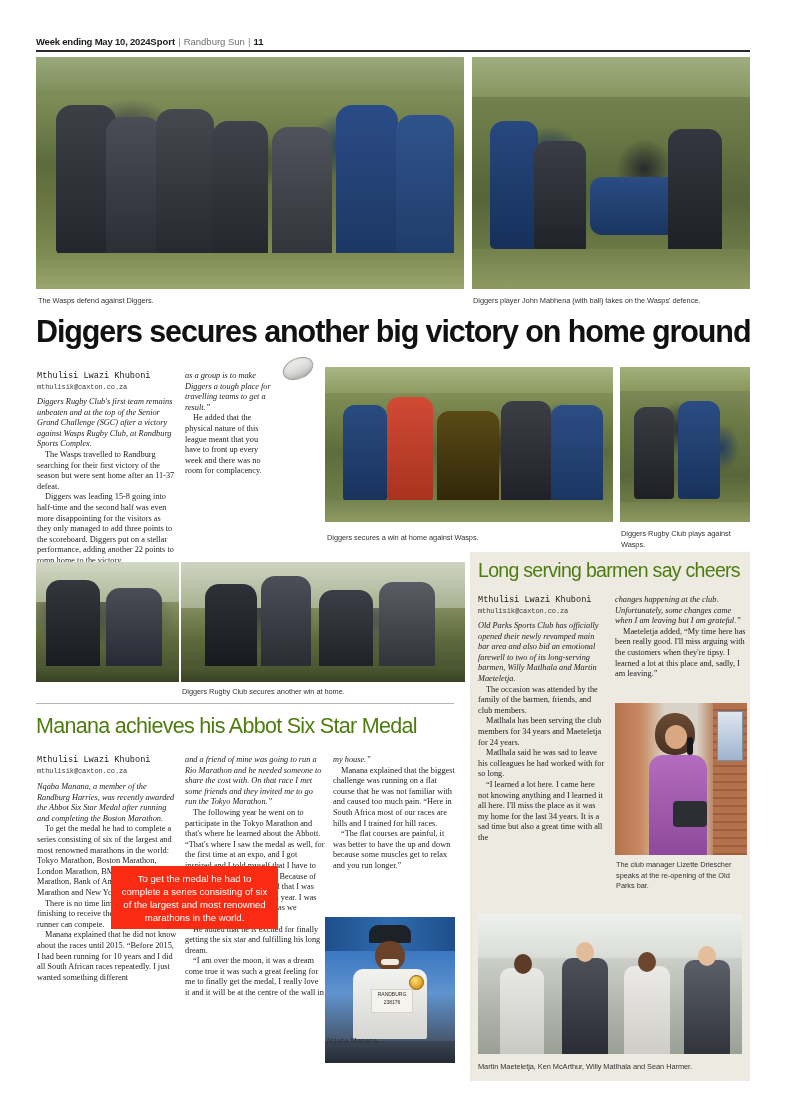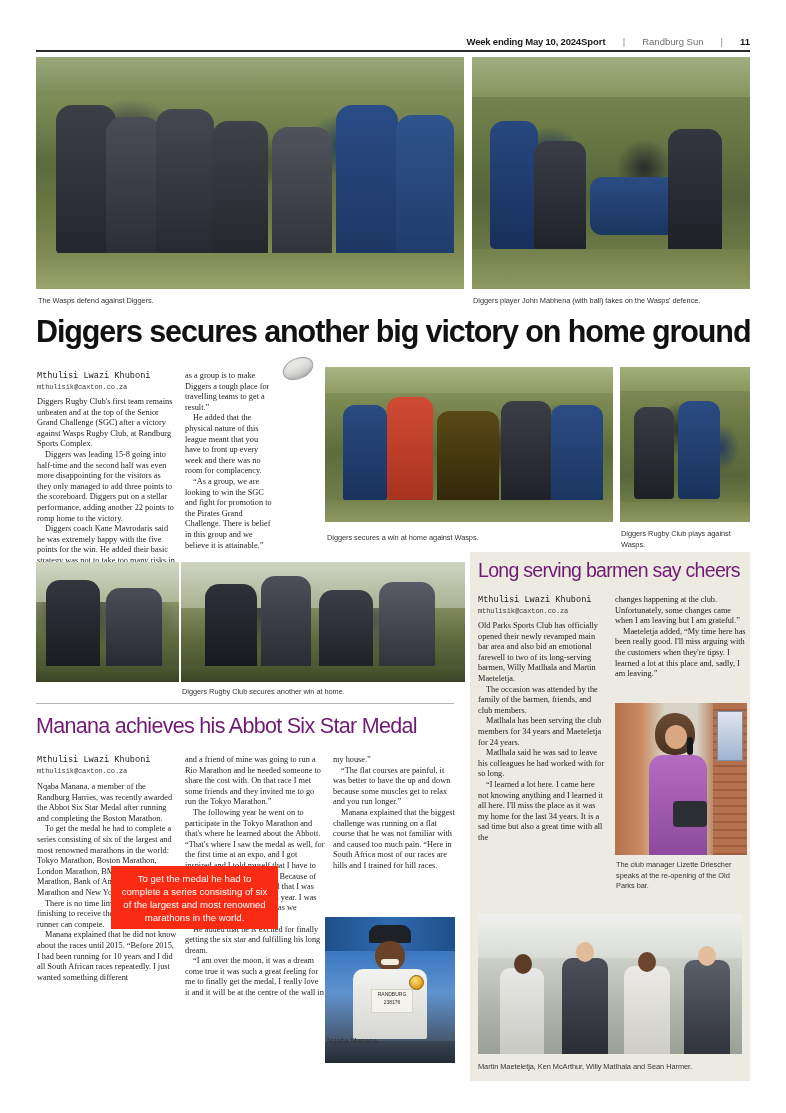--- a/index.html
+++ b/index.html
@@ -25,35 +25,35 @@
 
   
   .masthead {
     position: absolute;
     left: 36px; top: 28px;
     width: 714px;
     height: 22px;
     border-bottom: 2px solid #2a2a2a;
     display: flex;
     align-items: flex-end;
-    justify-content: flex-end;
+    justify-content: flex-start;
     font-family: "Liberation Sans", sans-serif;
   }
   .masthead-left {
     font-size: 9.5px;
     font-weight: bold;
     letter-spacing: -0.2px;
     padding-bottom: 3px;
     color: #1a1a1a;
   }
   .masthead-right {
     font-size: 9.5px;
     padding-bottom: 3px;
     display: flex;
-    gap: 17px;
+    gap: 3px;
     align-items: baseline;
   }
   .mh-sport { font-weight: bold; color: #1a1a1a; }
   .mh-sep { color: #8a8a8a; font-weight: normal;}
   .mh-title { color: #6f6f6f; font-weight: normal; }
   .mh-page { font-weight: bold; color: #1a1a1a; }
 
   
   .photo {
     position: absolute;
@@ -75,21 +75,21 @@
     font-family: "Liberation Sans", sans-serif;
     font-weight: bold;
     color: #111;
     letter-spacing: -1.1px;
     line-height: 1;
   }
   .headline-sub {
     position: absolute;
     font-family: "Liberation Sans", sans-serif;
     font-weight: normal;
-    color: #701a75;
+    color: #4d7c0f;
     letter-spacing: -0.7px;
     line-height: 1;
   }
 
   
   .byline {
     font-family: Liberation Mono, monospace;
     font-size: 8.6px;
     line-height: 11px;
     color: #1a1a1a;
@@ -106,21 +106,21 @@
     font-size: 8.3px;
     line-height: 10.6px;
     color: #1c1c1c;
     text-align: left;
     hyphens: none;
   }
   .col p {
     margin: 0;
     text-indent: 8px;
   }
-  .col p.first { text-indent: 0; }
+  .col p.first { text-indent: 0; font-style: italic; }
 
   .rule {
     position: absolute;
     background: #b5b5b5;
     height: 1px;
   }
 
   
   .pullquote {
     position: absolute;
@@ -266,29 +266,29 @@
 
   <div class="col" style="left:37px; top:371px; width:140px;">
     <div class="byline">
       <span>Mthulisi Lwazi Khuboni</span>
       <span class="email">mthulisik@caxton.co.za</span>
     </div>
   </div>
 
   <div class="col" style="left:37px; top:397px; width:140px;">
     <p class="first">Diggers Rugby Club's first team remains unbeaten and at the top of the Senior Grand Challenge (SGC) after a victory against Wasps Rugby Club, at Randburg Sports Complex.</p>
+    <p>The Wasps travelled to Randburg searching for their first victory of the season but were sent home after an 11-37 defeat.</p>
     <p>Diggers was leading 15-8 going into half-time and the second half was even more disappointing for the visitors as they only managed to add three points to the scoreboard. Diggers put on a stellar performance, adding another 22 points to romp home to the victory.</p>
     <p>Diggers coach Kane Mavrodaris said he was extremely happy with the five points for the win. He added their basic strategy was not to take too many risks in their 22 but still have the game awareness to capitalise on opportunities with the ball in hand.</p>
     <p>“Wasps showed plenty of fight and it wasn't easy to get the job done. One of the main objectives</p>
   </div>
 
   <div class="col" style="left:185px; top:371px; width:88px;">
     <p class="first">as a group is to make Diggers a tough place for travelling teams to get a result.”</p>
     <p>He added that the physical nature of this league meant that you have to front up every week and there was no room for complacency.</p>
-    <p>“As a group, we are looking to win the SGC and fight for promotion to the Pirates Grand Challenge. There is belief in this group and we believe it is attainable.”</p>
   </div>
 
   <div class="ball" style="left:282px; top:358px;"></div>
 
   <div class="photo ph-rugby3" style="left:325px; top:367px; width:288px; height:155px;">
     <div style="position:absolute;left:0;top:0;right:0;height:26px;background:linear-gradient(to bottom,#a9b585,#8e9c62);"></div>
     <div style="position:absolute;left:18px;top:38px;width:44px;height:96px;background:linear-gradient(to bottom,#2a4b80,#18325c);border-radius:12px 12px 4px 4px;"></div>
     <div style="position:absolute;left:62px;top:30px;width:46px;height:104px;background:linear-gradient(to bottom,#d14a34,#a8331f);border-radius:12px 12px 4px 4px;"></div>
     <div style="position:absolute;left:112px;top:44px;width:62px;height:92px;background:linear-gradient(to bottom,#5b4a16,#2f2709);border-radius:12px 12px 4px 4px;"></div>
     <div style="position:absolute;left:176px;top:34px;width:50px;height:102px;background:linear-gradient(to bottom,#3d3d46,#202128);border-radius:12px 12px 4px 4px;"></div>
@@ -389,22 +389,22 @@
 
   <div class="col" style="left:185px; top:755px; width:140px;">
     <p class="first">and a friend of mine was going to run a Rio Marathon and he needed someone to share the cost with. On that race I met some friends and they invited me to go run the Tokyo Marathon.”</p>
     <p>The following year he went on to participate in the Tokyo Marathon and that's where he learned about the Abbott. “That's where I saw the medal as well, for the first time at an expo, and I got inspired and I told myself that I have to get the star and I pursued it. Because of the costs involved, I decided that I was going to run one marathon a year. I was then disturbed by Covid-19 as we couldn't run.”</p>
     <p>He added that he is excited for finally getting the six star and fulfilling his long dream.</p>
     <p>“I am over the moon, it was a dream come true it was such a great feeling for me to finally get the medal, I really love it and it will be at the centre of the wall in</p>
   </div>
 
   <div class="col" style="left:333px; top:755px; width:122px;">
     <p class="first">my house.”</p>
+    <p>Manana explained that the biggest challenge was running on a flat course that he was not familiar with and caused too much pain. “Here in South Africa most of our races are hills and I trained for hill races.</p>
     <p>“The flat courses are painful, it was better to have the up and down because some muscles get to relax and you run longer.”</p>
-    <p>Manana explained that the biggest challenge was running on a flat course that he was not familiar with and caused too much pain. “Here in South Africa most of our races are hills and I trained for hill races.</p>
   </div>
 
   <div class="pullquote" style="left:111px; top:866px; width:167px; height:63px;">To get the medal he had to complete a series consisting of six of the largest and most renowned marathons in the world.</div>
 
   <div class="photo ph-runner" style="left:325px; top:917px; width:130px; height:146px;">
     <div style="position:absolute;left:0;top:0;right:0;height:34px;background:linear-gradient(90deg,#1f4f8a,#2f6bb0,#1f4f8a);"></div>
     <div style="position:absolute;left:44px;top:8px;width:42px;height:18px;background:#1d2128;border-radius:9px 9px 2px 2px;"></div>
     <div style="position:absolute;left:50px;top:24px;width:30px;height:30px;border-radius:48%;background:#6a4228;"></div>
     <div style="position:absolute;left:56px;top:42px;width:18px;height:6px;border-radius:3px;background:#f0ece4;"></div>
     <div style="position:absolute;left:28px;top:52px;width:74px;height:70px;background:linear-gradient(to bottom,#f2f2f0,#d6d7d3);border-radius:10px 10px 2px 2px;"></div>

